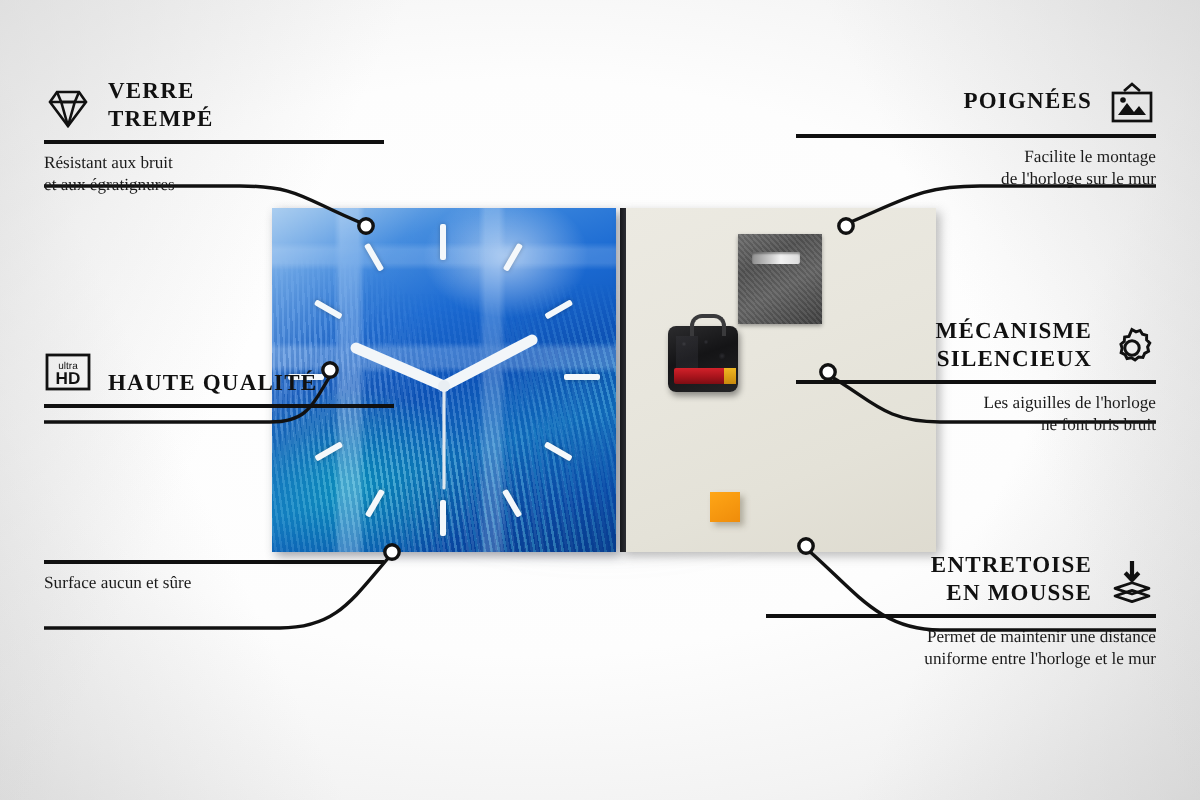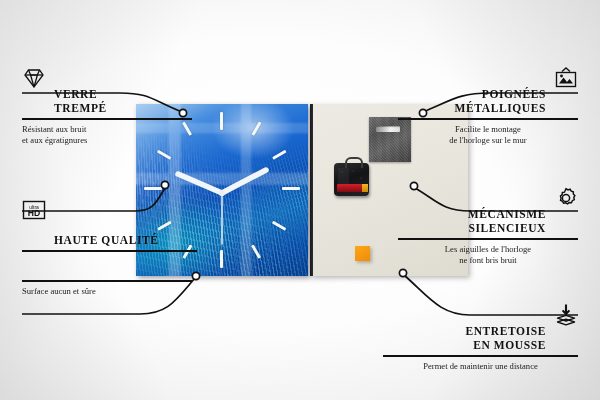--- a/index.html
+++ b/index.html
@@ -123,29 +123,29 @@
   .tick{position:absolute;background:#f4f8fb;border-radius:1px;box-shadow:0 0 2px rgba(0,0,0,.25);}
 
   
   .callout{position:absolute;width:210px;}
   .co-head{display:flex;align-items:center;gap:8px;}
   .co-left .co-head{justify-content:flex-start;}
   .co-right .co-head{justify-content:flex-end;}
   .co-title{
     font-family:"Liberation Serif", serif;
     font-weight:bold;font-size:11.5px;letter-spacing:.6px;color:#111;
-    line-height:1.18;text-transform:uppercase;margin-top:48px;
+    line-height:1.18;text-transform:uppercase;
   }
   .co-right .co-title{text-align:right;}
   .rule{height:1.6px;background:#101010;margin:3px 0 4px;}
   .co-sub{
     font-family:"Liberation Serif", serif;
     font-size:8.6px;color:#1b1b1b;line-height:1.28;
   }
-  .co-right .co-sub{text-align:center;}
+  .co-right .co-sub{text-align:right;}
   .ico{width:24px;height:24px;flex:0 0 24px;display:block;}
 
   svg.lines{position:absolute;left:0;top:0;width:600px;height:400px;pointer-events:none;}
 </style>
 </head>
 <body>
 
 <div id="stage">
   <div class="vig"></div>
 
@@ -266,21 +266,20 @@
     <div class="rule"></div>
     <div class="co-sub">
       <span>Surface aucun et sûre</span>
     </div>
   </div>
 
   <div class="callout co-right" style="left:398px;top:40px;width:180px;">
     <div class="co-head">
       <span class="co-title">
         <span>POIGNÉES</span><br>
-        <span>MÉTALLIQUES</span>
       </span>
       <span class="ico">
         <svg viewBox="0 0 24 24" width="24" height="24" fill="none" stroke="#111" stroke-width="1.35">
           <path d="M8 5.5 L12 2 L16 5.5"></path>
           <rect x="2.5" y="6.5" width="19" height="14" stroke="#111"></rect>
           <path d="M5 17.5 L9.5 11.5 L13 16 L15.5 13 L19 17.5 Z" fill="#111" stroke="none"></path>
           <circle cx="7.5" cy="10" r="1.4" fill="#111" stroke="none"></circle>
         </svg>
       </span>
     </div>
@@ -321,15 +320,16 @@
         <svg viewBox="0 0 24 24" width="24" height="24" fill="none" stroke="#111" stroke-width="1.35" stroke-linejoin="round">
           <path d="M12 1.5 V10.5 M8.6 7.4 L12 11 L15.4 7.4" stroke-width="2.1"></path>
           <path d="M12 12.4 L20.5 15.2 L12 18 L3.5 15.2 Z"></path>
           <path d="M12 16.2 L20.5 19 L12 21.8 L3.5 19 Z"></path>
         </svg>
       </span>
     </div>
     <div class="rule"></div>
     <div class="co-sub">
       <span>Permet de maintenir une distance</span><br>
+      <span>uniforme entre l'horloge et le mur</span>
     </div>
   </div>
 </div>
 
 </body></html>

